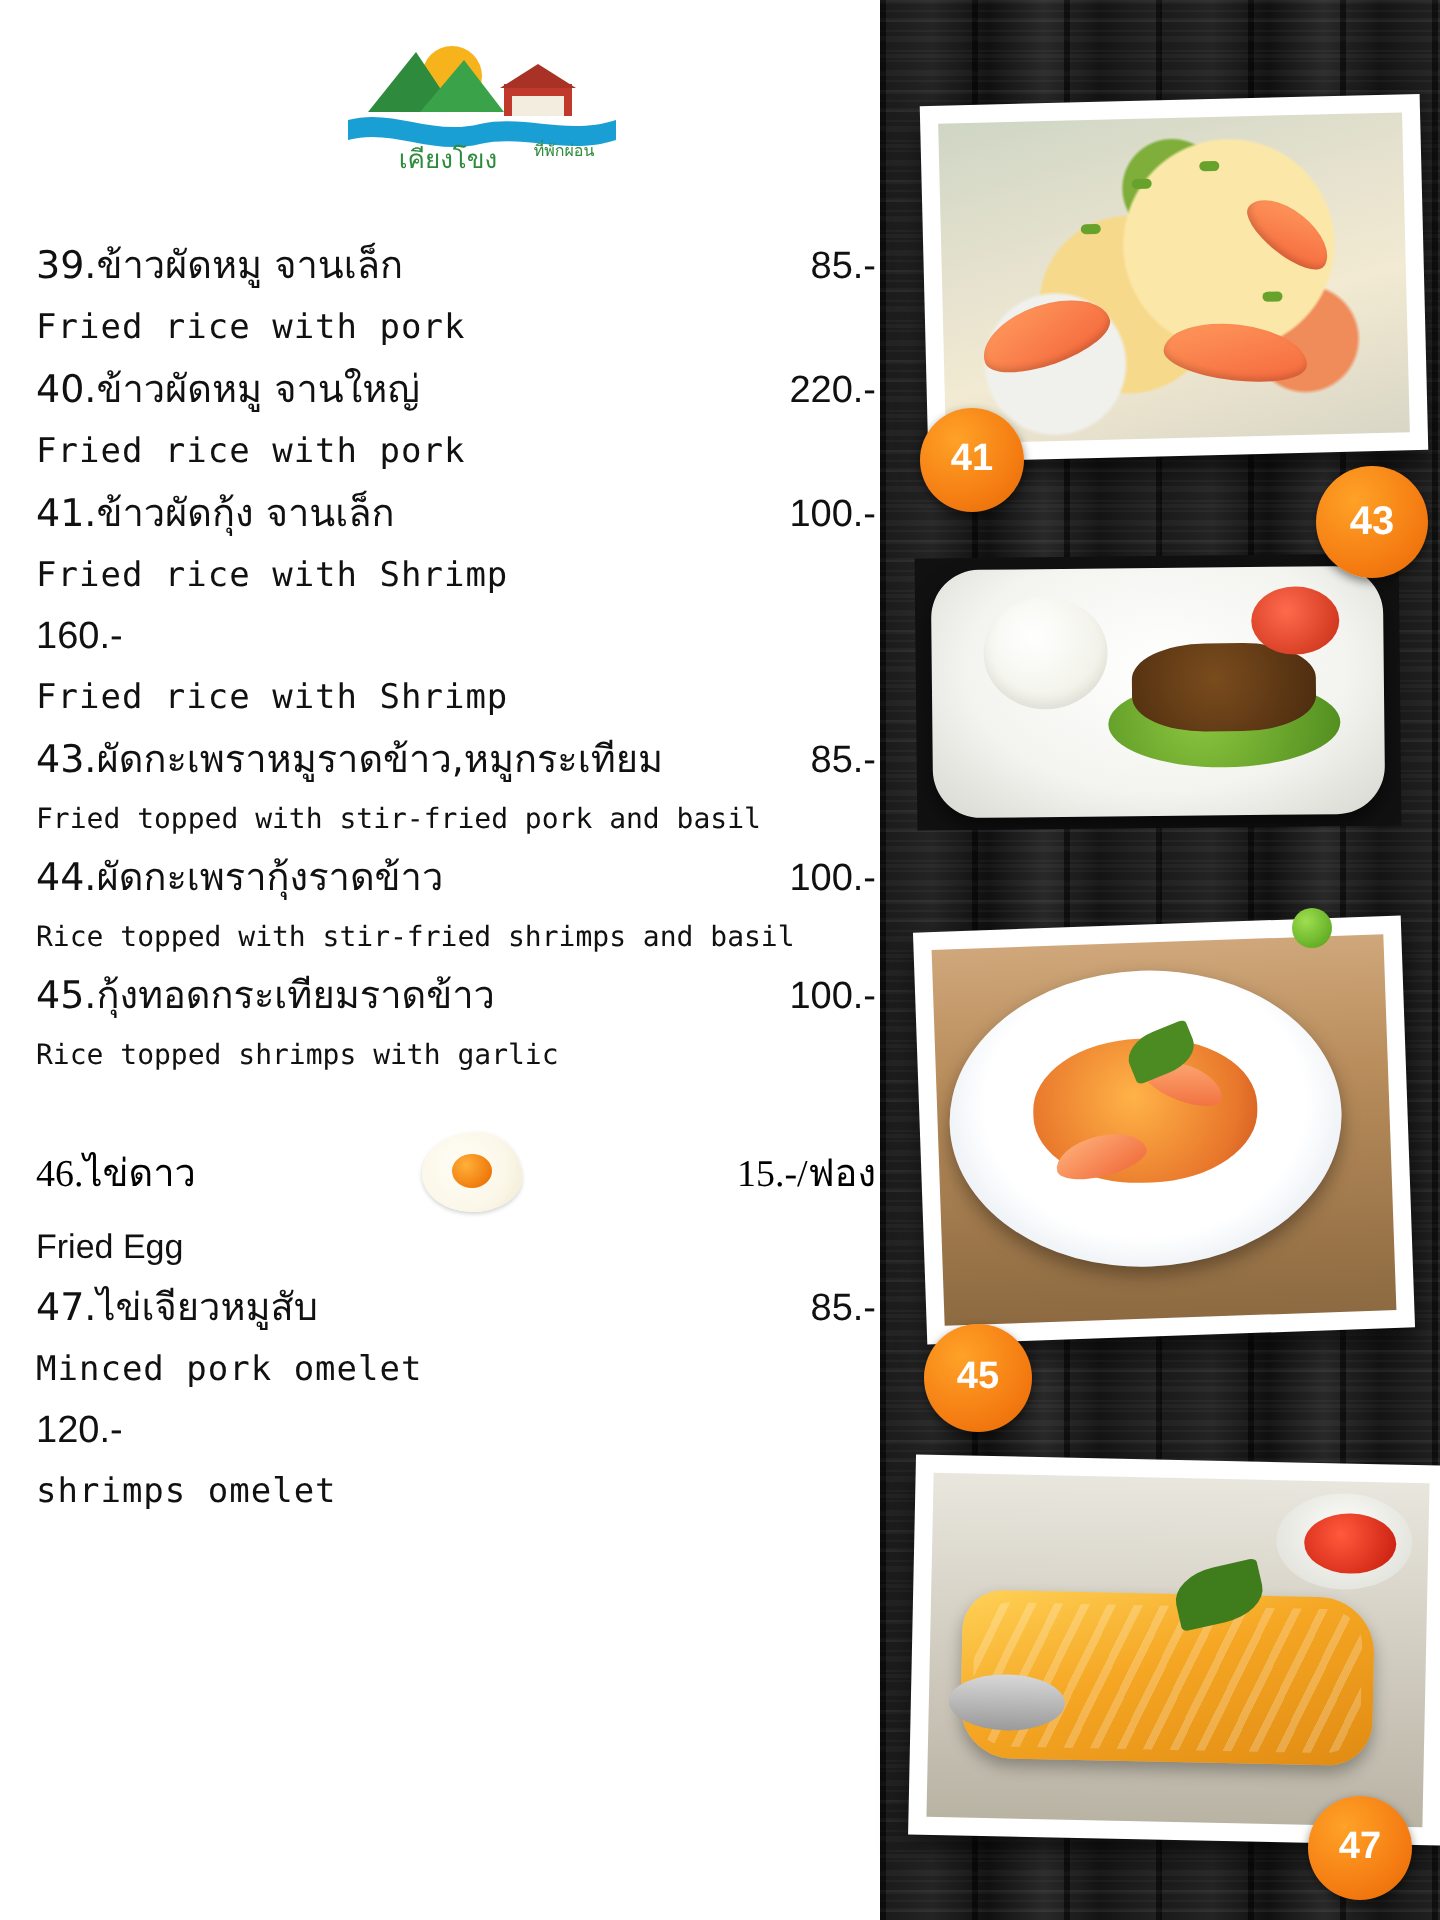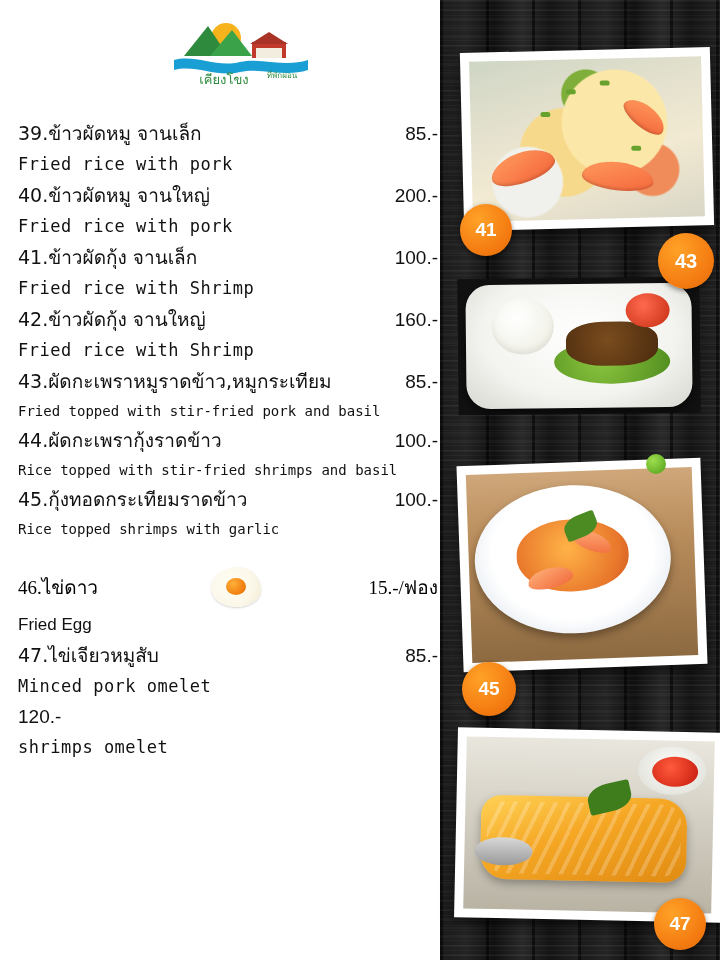--- a/index.html
+++ b/index.html
@@ -186,36 +186,35 @@
       <div class="line-th">
         <span class="nm">39.ข้าวผัดหมู  จานเล็ก</span>
         <span class="pr">85.-</span>
       </div>
       <div class="line-en">Fried rice with pork</div>
     </div>
 
     <div class="row">
       <div class="line-th">
         <span class="nm">40.ข้าวผัดหมู  จานใหญ่</span>
-        <span class="pr">200.-</span>
+        <span class="pr">220.-</span>
       </div>
       <div class="line-en">Fried rice with pork</div>
     </div>
 
     <div class="row">
       <div class="line-th">
         <span class="nm">41.ข้าวผัดกุ้ง  จานเล็ก</span>
         <span class="pr">100.-</span>
       </div>
       <div class="line-en">Fried rice with Shrimp</div>
     </div>
 
     <div class="row">
       <div class="line-th">
-        <span class="nm">42.ข้าวผัดกุ้ง  จานใหญ่</span>
         <span class="pr">160.-</span>
       </div>
       <div class="line-en">Fried rice with Shrimp</div>
     </div>
 
     <div class="row">
       <div class="line-th">
         <span class="nm">43.ผัดกะเพราหมูราดข้าว,หมูกระเทียม</span>
         <span class="pr">85.-</span>
       </div>

